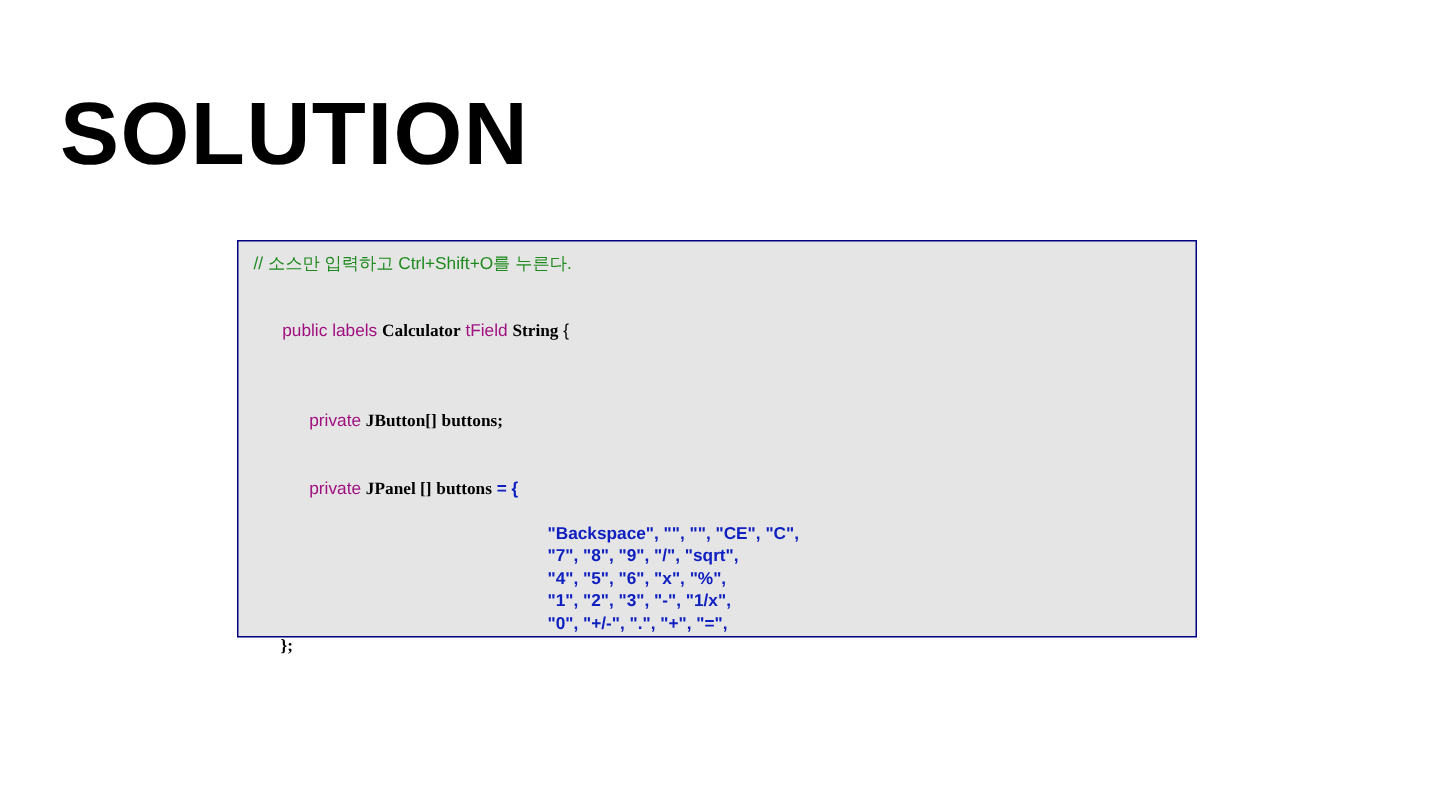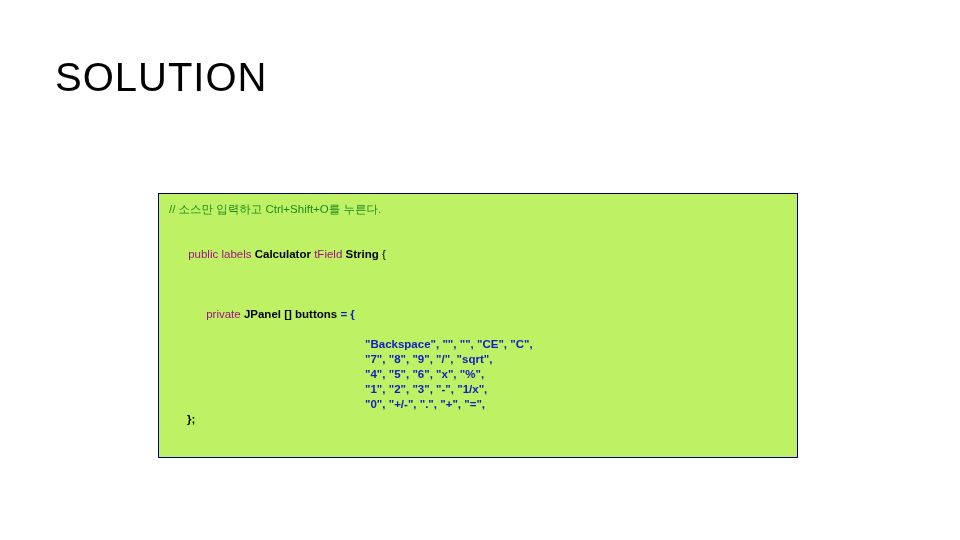--- a/index.html
+++ b/index.html
@@ -13,48 +13,47 @@
   }
   .slide {
     width: 960px;
     height: 540px;
     position: relative;
     box-sizing: border-box;
   }
   .title {
     position: absolute;
     top: 55px;
-    left: 55px;
-    font-size: 40px;
-    font-weight: 400;
+    left: 40px;
+    font-size: 59px;
+    font-weight: 700;
     color: #000;
     letter-spacing: 1px;
   }
   .code-box {
     position: absolute;
     top: 160px;
     left: 158px;
     width: 640px;
     height: 265px;
-    background: #bef264;
+    background: #e5e5e5;
     border: 1px solid #000080;
     box-sizing: border-box;
     padding: 8px 10px 10px 10px;
-    margin-top: 33px;
   }
   .code-line {
     font-family: Arial, sans-serif;
     font-size: 11.5px;
     line-height: 15px;
     white-space: pre;
     color: #000;
   }
   .comment { color: #1e8a1e; }
   .keyword { color: #a01080; font-weight: normal; }
-  .identEm { font-weight: bold; }
+  .identEm { font-weight: bold; font-family: Liberation Serif, serif; }
   .string  { color: #1020c0; font-weight: bold; }
   .punct   { color: #1020c0; font-weight: bold; }
   .spacer  { height: 15px; }
   .indent1 { margin-left: 18px; }
   .indent-arr { margin-left: 196px; }
 </style>
 </head>
 <body>
 
 <div class="slide">
@@ -63,20 +62,23 @@
   <div class="code-box">
     <div class="code-line comment">// 소스만 입력하고 Ctrl+Shift+O를 누른다.</div>
     <div class="spacer"></div>
     <div class="code-line">
       <span class="keyword">public</span> <span class="keyword">labels</span> <span class="identEm">Calculator</span> <span class="keyword">tField</span> <span class="identEm">String</span><span> {</span>
     </div>
     <div class="spacer"></div>
 
 
 
+    <div class="code-line indent1">
+      <span class="keyword">private</span> <span class="identEm">JButton[]</span> <span class="identEm">buttons</span><span class="identEm">;</span>
+    </div>
 
     <div class="code-line indent1">
       <span class="keyword">private</span> <span class="identEm">JPanel []</span> <span class="identEm">buttons</span><span class="punct"> = {</span>
     </div>
 
     <div class="code-line indent-arr string">"Backspace", "", "", "CE", "C",</div>
     <div class="code-line indent-arr string">"7", "8", "9", "/", "sqrt",</div>
     <div class="code-line indent-arr string">"4", "5", "6", "x", "%",</div>
     <div class="code-line indent-arr string">"1", "2", "3", "-", "1/x",</div>
     <div class="code-line indent-arr string">"0", "+/-", ".", "+", "=",</div>

